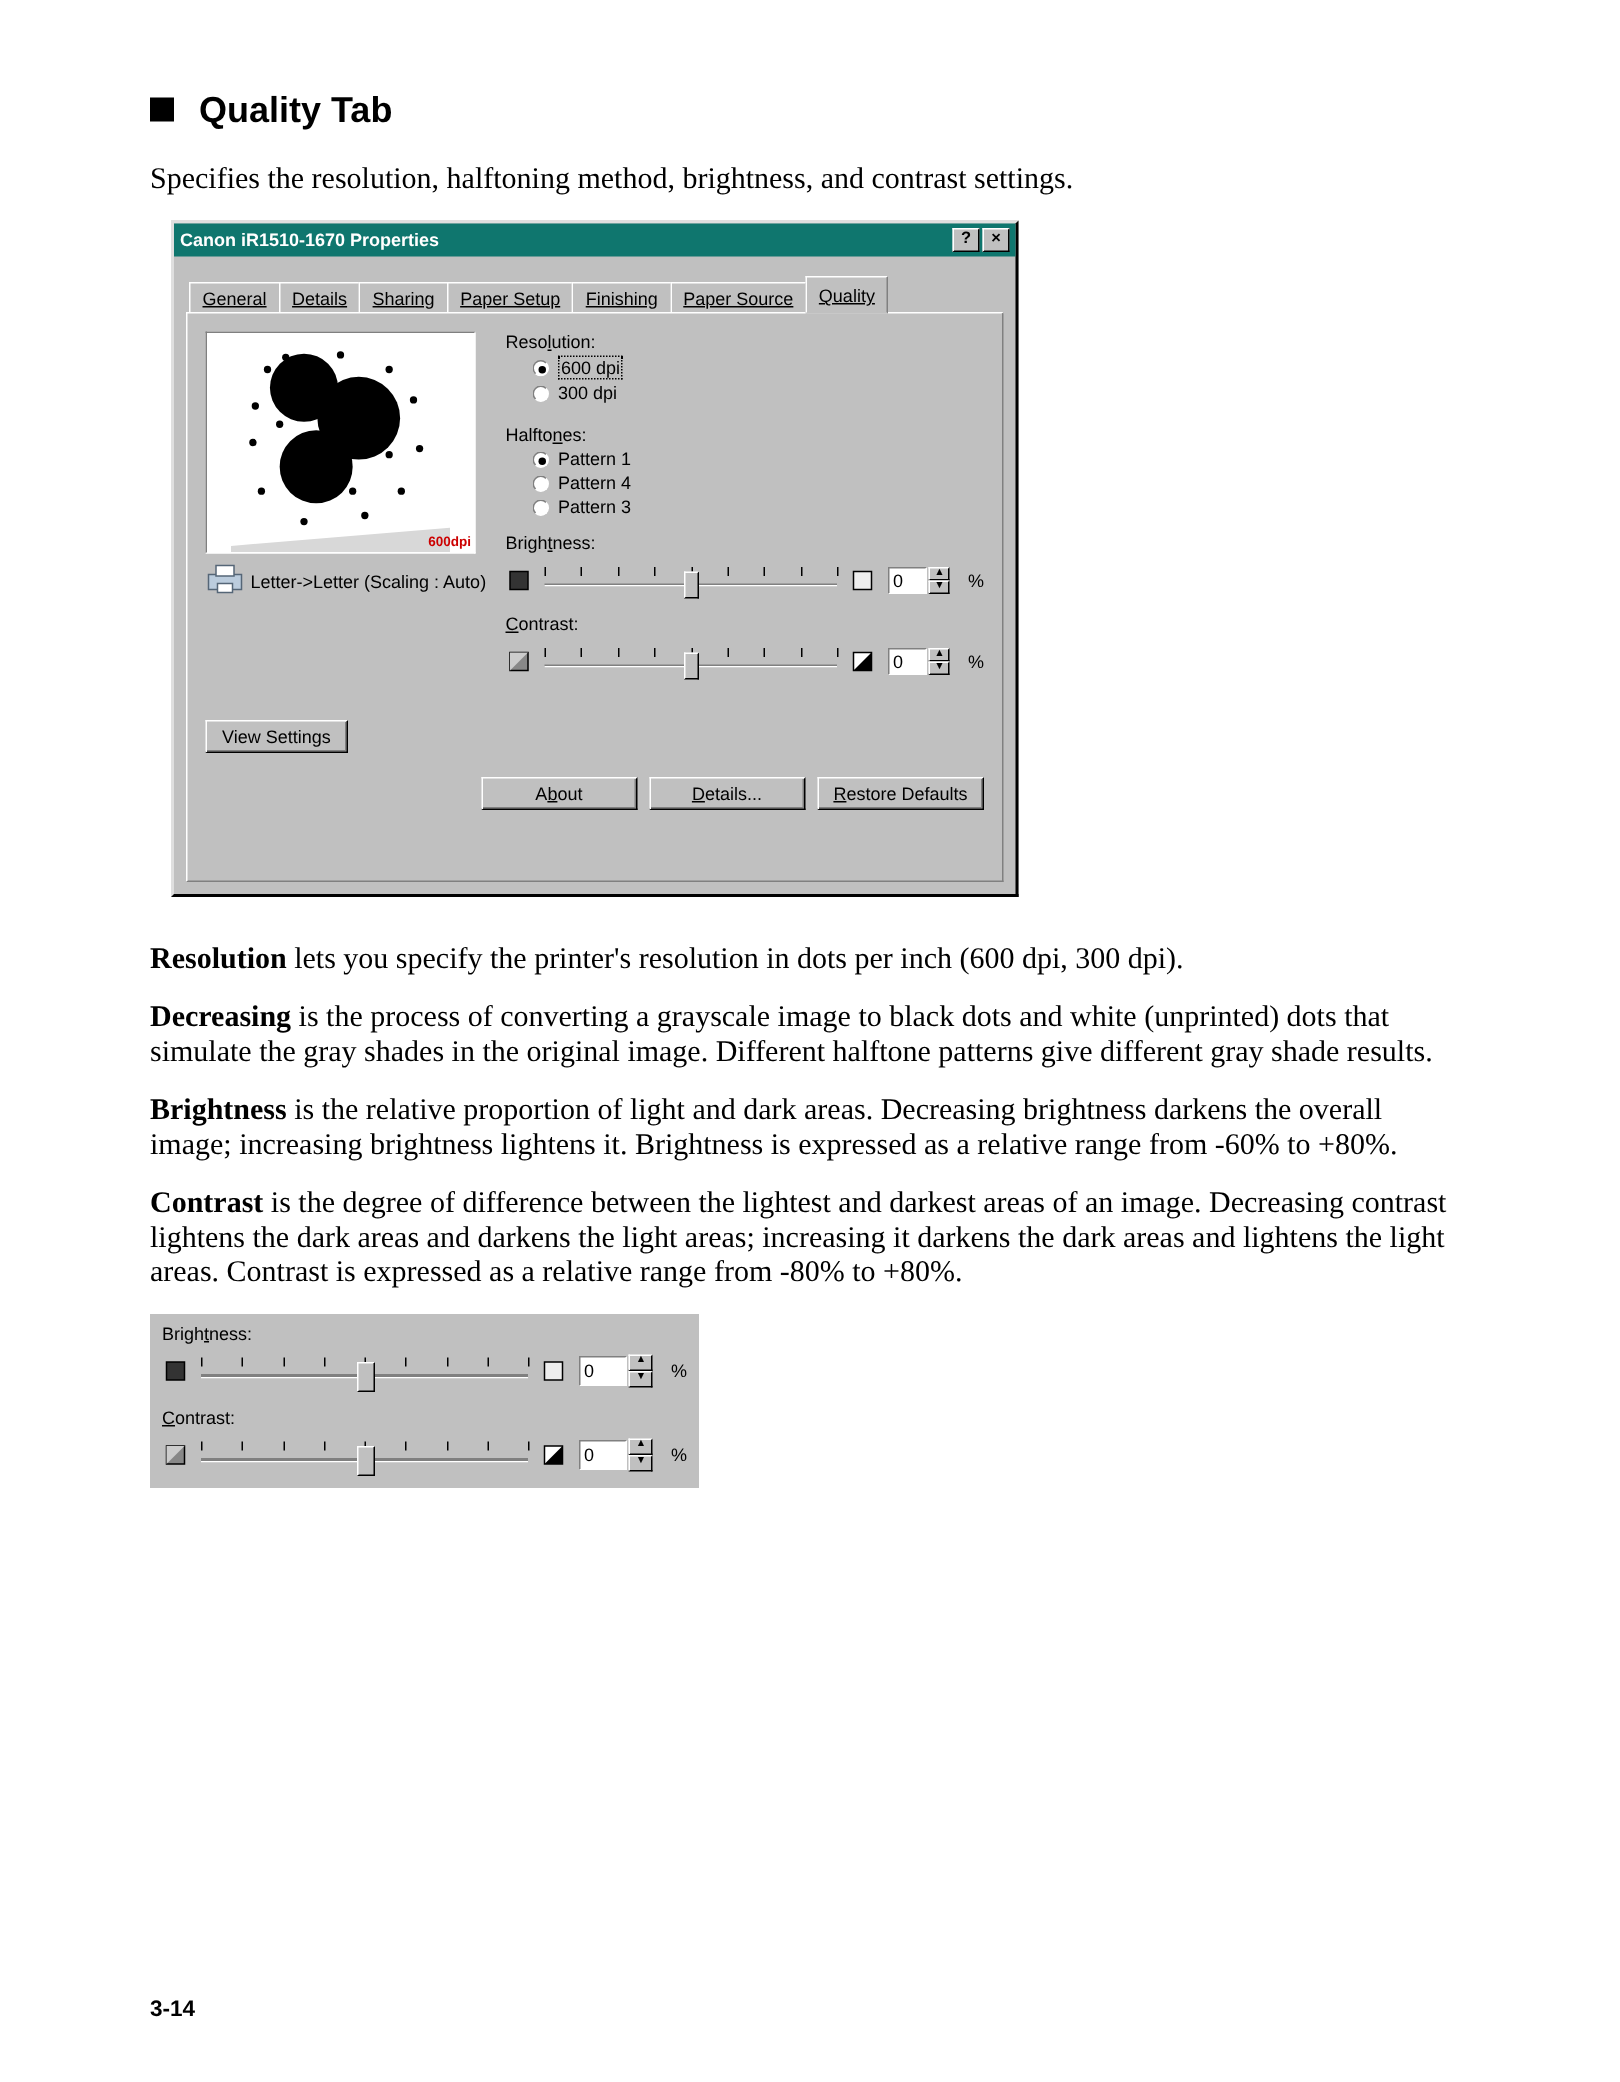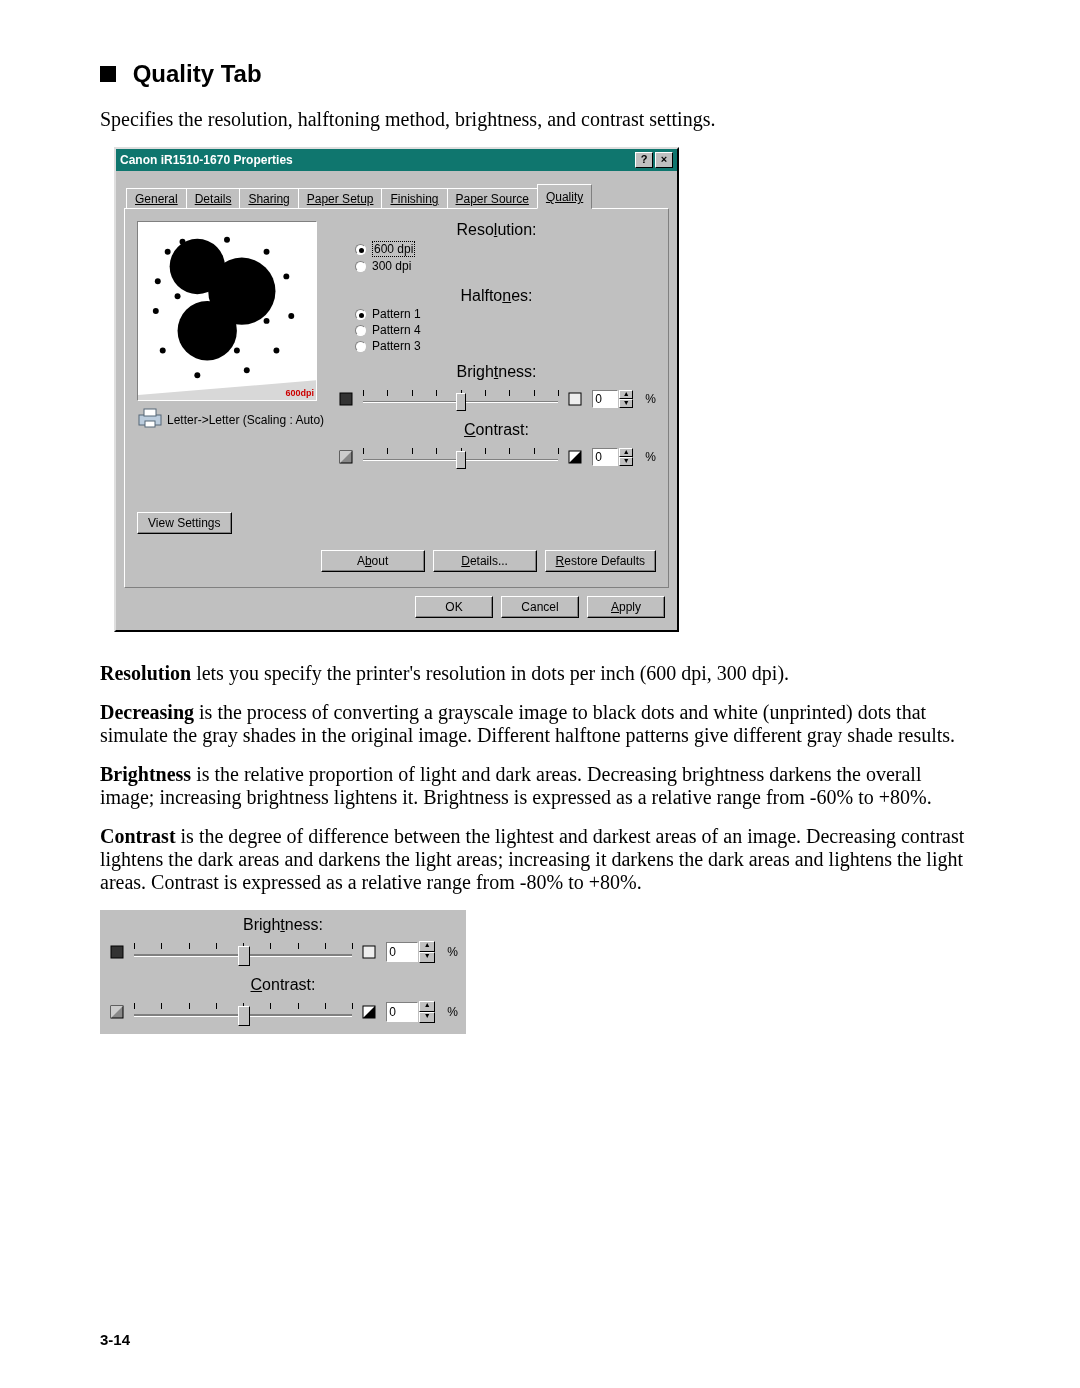--- a/index.html
+++ b/index.html
@@ -109,21 +109,21 @@
     border-top-color: #fff;
     border-left-color: #fff;
     padding: 12px;
     background: #c0c0c0;
     position: relative;
     min-height: 380px;
   }
   .panel-flex { display: flex; }
   .preview-col { width: 190px; margin-right: 10px; }
   .preview-box {
-    width: 180px; height: 180px;
+    width: 180px; height: 148px;
     border: 1px solid #808080;
     border-right-color: #fff;
     border-bottom-color: #fff;
     background: #fff;
     position: relative;
     overflow: hidden;
   }
   .dots-svg { width: 100%; height: 100%; display: block; }
   .dpi-badge {
     position: absolute;
@@ -151,21 +151,21 @@
     box-shadow: inset -1px -1px 0 #808080;
     padding: 3px 10px;
     font-family: inherit;
     font-size: 12px;
     min-width: 74px;
   }
   .view-settings-btn {
     margin-top: 80px;
   }
   .settings-col { flex: 1; }
-  .grp-label { font-size: 16px; margin-bottom: 2px; text-align: center; }
+  .grp-label { font-size: 12px; margin-bottom: 2px; }
   .radio-row {
     display: flex; align-items: center;
     margin: 2px 0 2px 18px;
     font-size: 12px;
   }
   .radio-row .dot {
     width: 11px; height: 11px;
     border: 1px solid #808080;
     border-right-color:#fff;
     border-bottom-color:#fff;
@@ -467,25 +467,20 @@
         </div>
       </div>
 
       <div class="bottom-btn-row">
         <button class="btn">A<u class="mn">b</u>out</button>
         <button class="btn"><u class="mn">D</u>etails...</button>
         <button class="btn"><u class="mn">R</u>estore Defaults</button>
       </div>
     </div>
 
-    <div class="ok-row">
-      <button class="btn">OK</button>
-      <button class="btn">Cancel</button>
-      <button class="btn"><u class="mn">A</u>pply</button>
-    </div>
   </div>
 </div>
 
 <p class="para">
   <b>Resolution</b><span> lets you specify the printer's resolution in dots per inch (600 dpi, 300 dpi).</span>
 </p>
 <p class="para">
   <b>Decreasing</b><span> is the process of converting a grayscale image to black dots and white (unprinted) dots that simulate the gray shades in the original image. Different halftone patterns give different gray shade results.</span>
 </p>
 <p class="para">

